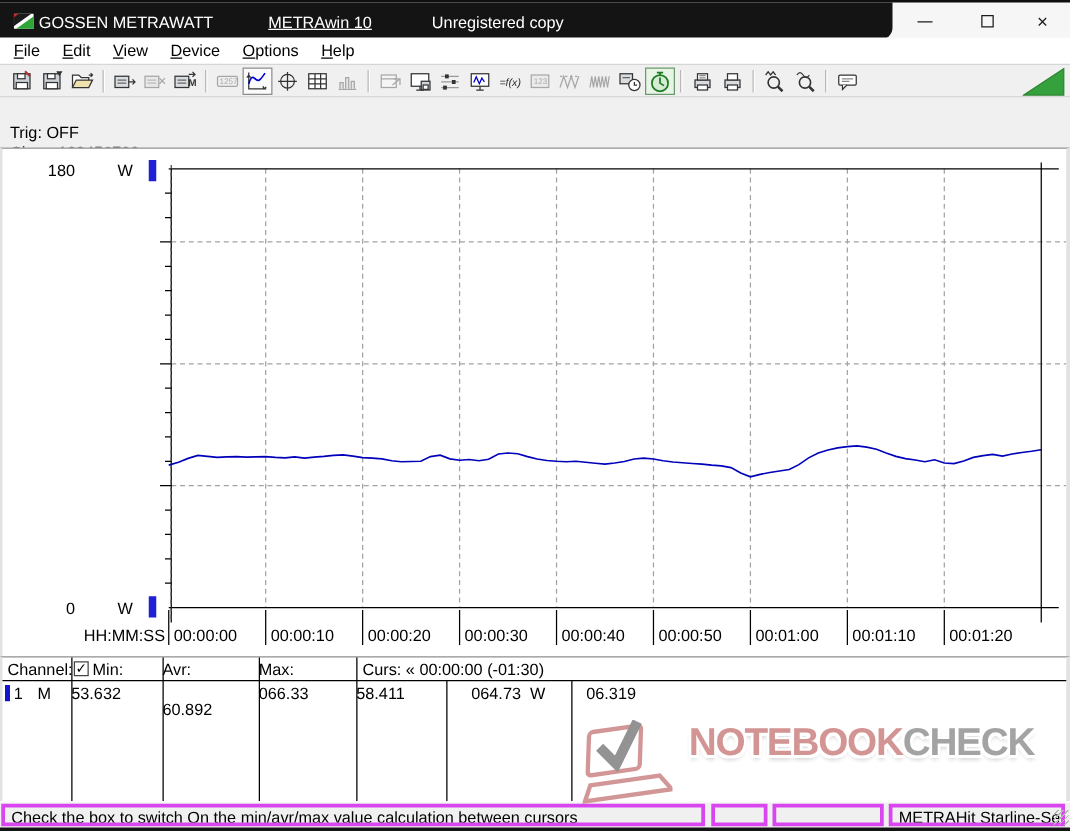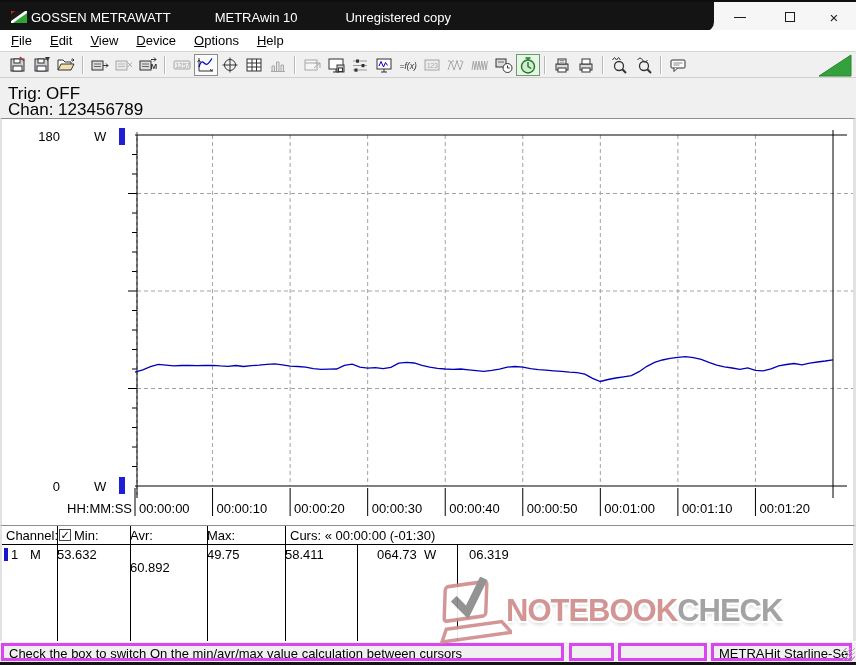--- a/index.html
+++ b/index.html
@@ -10,21 +10,21 @@
     -webkit-font-smoothing:antialiased;
   }
   
   #titlebar { position:absolute; left:0; top:0; width:856px; height:30px;
     background:#f6f6f6; border-top:2px solid #0f0f0f; }
   .app-tab { position:absolute; left:0; top:0; width:714px; height:30px;
     background:#141414; color:#fff; border-radius:0 0 10px 0;
     display:flex; align-items:center; }
   .app-logo { width:16px; height:16px; margin-left:11px; flex:0 0 auto; }
   .tb-title { margin-left:4px; font-size:13px; }
-  .tb-product { margin-left:44px; font-size:13px; }
+  .tb-product { margin-left:44px; font-size:13px;text-decoration:underline; }
   .tb-unreg { margin-left:48px; font-size:13px; }
   .win-btn { position:absolute; top:0; height:30px; width:30px;
     display:flex; align-items:center; justify-content:center;
     color:#1b1b1b; font-size:15px; cursor:default; }
   #btn-min { left:725px; } #btn-max { left:775px; } #btn-close { left:819px; }
   .glyph-min { display:block; width:12px; border-top:1.6px solid #1b1b1b; }
   .glyph-max { display:block; width:10px; height:10px; border:1.4px solid #1b1b1b; }
   
   #menubar { position:absolute; left:0; top:30px; width:856px; height:22px;
     background:#ffffff; border-bottom:1px solid #d6d6d6; padding-left:2px;
@@ -39,21 +39,21 @@
     justify-content:center; border:1px solid transparent; }
   .tb-btn.pressed { background:#fbfbfb; border:1px solid #8b8b8b; }
   .tb-btn.pressed-green { background:#e7f4e6; border:1px solid #6d9a6d; }
   .tb-btn.disabled { opacity:0.38; filter:grayscale(1); }
   .tb-sep { width:2px; height:18px; margin:0 4px;
     border-left:1px solid #b9b9b9; border-right:1px solid #ffffff; }
   #tb-corner { position:absolute; right:4px; top:2px; }
   
   #statuspanel { position:absolute; left:0; top:78px; width:856px; height:40px;
     background:#f0f0f0; }
-  .sp-col { position:absolute; top:8px; line-height:16px; font-size:17px; }
+  .sp-col { position:absolute; top:20px; line-height:16px; font-size:13px; }
   #sp-left { left:8px; } #sp-right { left:230px; }
   .sp-gap { display:inline-block; width:12px; }
   .sp-gap2 { display:inline-block; width:15px; }
   
   #chartpanel { position:absolute; left:0; top:118px; width:856px; height:407px;
     background:#ffffff; border-top:1px solid #8f8f8f;
     border-left:2px solid #e2e2e2; border-right:3px solid #e2e2e2; }
   #chart-svg { display:block; }
   
   #tablepanel { position:absolute; left:0; top:525px; width:856px; height:116px;
@@ -61,22 +61,22 @@
     border-left:2px solid #e2e2e2; border-right:3px solid #e2e2e2; }
   .tl { position:absolute; background:#000; }
   .t-text { position:absolute; font-size:13px; white-space:pre; }
   .t-center { text-align:left; }
   #chk { position:absolute; left:57px; top:3px; width:12px; height:12px;
     border:1px solid #444; background:#fff; font-size:11px; line-height:10px;
     text-align:center; }
   #chan-marker { position:absolute; left:2px; top:22px; width:4px; height:13px;
     background:#1414cc; }
   
-  #watermark { position:absolute; left:440px; top:576px; width:390px; height:70px;
-    display:flex; align-items:center; z-index:5; opacity:0.92; }
+  #watermark { position:absolute; left:466px; top:576px; width:390px; height:70px;
+    display:flex; align-items:flex-start; z-index:5; opacity:0.92;gap:19px; }
   #wm-text { font-weight:bold; font-size:31px; letter-spacing:-1px;
     white-space:nowrap; margin-left:-6px;
     text-shadow:-2px -2px 0 #fff, 2px -2px 0 #fff, -2px 2px 0 #fff, 2px 2px 0 #fff,
       0 3px 4px rgba(0,0,0,0.25); }
   
   #statusbar { position:absolute; left:0; top:641px; width:856px; height:21px;
     background:#f0f0f0; border-top:1px solid #ffffff; }
   .sb-panel { position:absolute; top:1px; height:18px; border:3px solid #d946ef;
     font-size:13px; line-height:16px; padding:0 5px; white-space:nowrap;
     overflow:hidden; background:#f0f0f0; }
@@ -419,21 +419,21 @@
   <div class="t-text t-center" style="left:72px;top:2px;width:56px">Min:</div>
   <div class="t-text t-center" style="left:128px;top:2px;width:77px">Avr:</div>
   <div class="t-text t-center" style="left:205px;top:2px;width:78px">Max:</div>
   <div class="t-text" style="left:288px;top:2px">Curs: « 00:00:00 (-01:30)</div>
 
   <div id="chan-marker"></div>
   <div class="t-text" style="left:9px;top:21px">1</div>
   <div class="t-text" style="left:28px;top:21px">M</div>
   <div class="t-text t-center" style="left:55px;top:21px;width:73px">53.632</div>
   <div class="t-text t-center" style="left:128px;top:34px;width:77px">60.892</div>
-  <div class="t-text t-center" style="left:205px;top:21px;width:78px">49.75</div>
+  <div class="t-text t-center" style="left:205px;top:21px;width:78px">066.33</div>
   <div class="t-text t-center" style="left:283px;top:21px;width:72px">58.411</div>
   <div class="t-text" style="left:375px;top:21px"><span>064.73</span>&nbsp;&nbsp;<span>W</span></div>
   <div class="t-text" style="left:467px;top:21px">06.319</div>
 </div>
 
 <div id="watermark">
   <svg width="72" height="68" viewBox="0 0 72 68">
     <g transform="rotate(-8 36 34)">
       <rect x="10" y="6" width="42" height="34" rx="3" fill="#ffffff" stroke="#cf8e8e" stroke-width="3.5" transform="skewX(-10)"></rect>
       <path d="M4 48 h56 l8 12 h-70 z" fill="#ffffff" stroke="#cf8e8e" stroke-width="3.5"></path>

